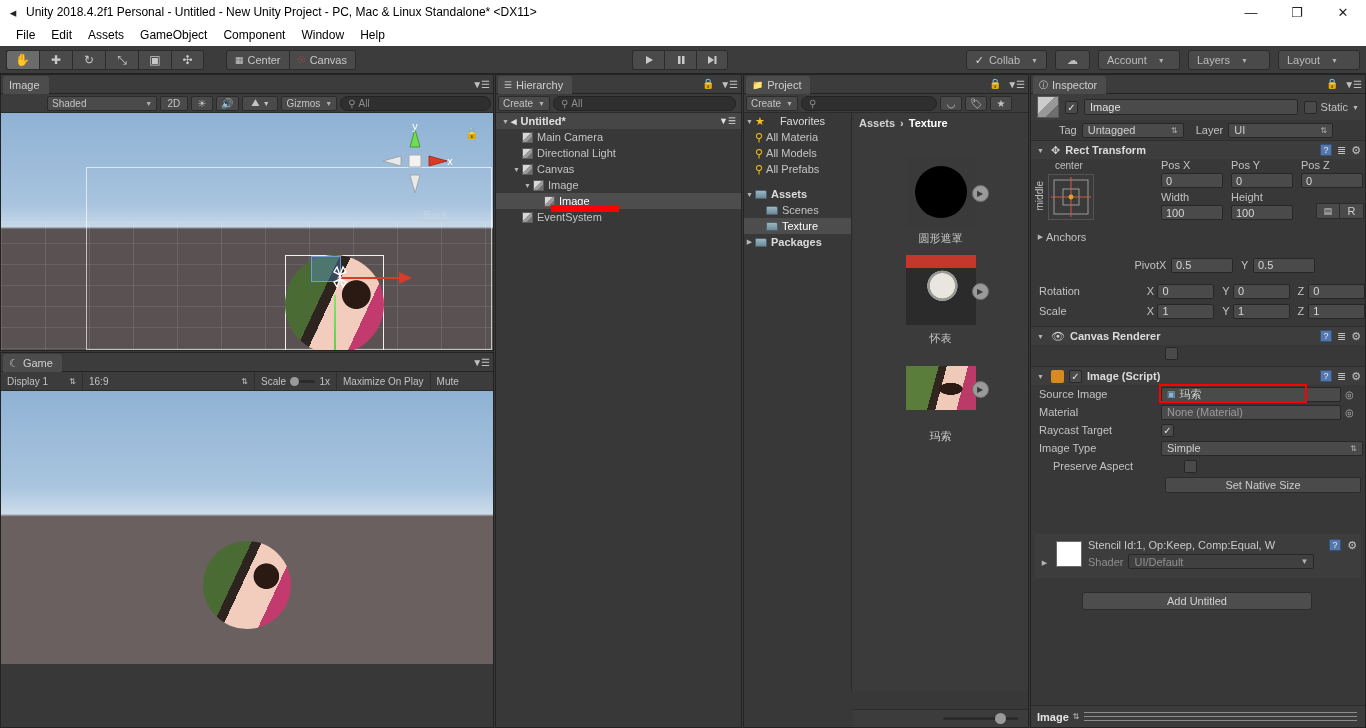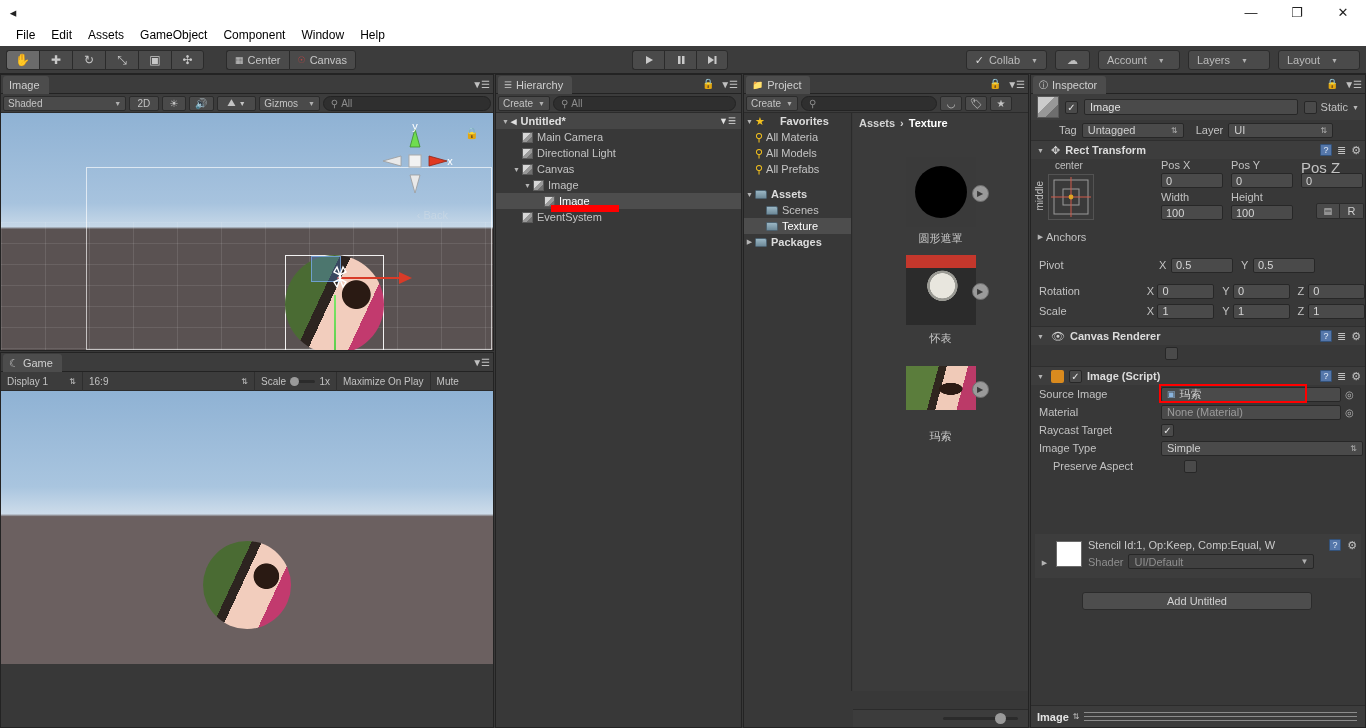--- a/index.html
+++ b/index.html
@@ -277,20 +277,21 @@
     height:15px; background:#ffffff; border:1px solid #272727;
   }
 </style>
 </head>
 <body>
 
 <div class="app">
 
   <div class="titlebar">
     <div class="ticon">◂</div>
+    <div class="ttext">Unity 2018.4.2f1 Personal - Untitled - New Unity Project - PC, Mac &amp; Linux Standalone* &lt;DX11&gt;</div>
     <div class="winbtns">
       <div class="winbtn">—</div>
       <div class="winbtn">❐</div>
       <div class="winbtn close">✕</div>
     </div>
   </div>
 
   <div class="menubar">
     <div class="menuitem">File</div>
     <div class="menuitem">Edit</div>
@@ -364,21 +365,21 @@
   </div>
 
   <div class="panel" id="scene-panel">
     <div class="tabrow">
       <div class="tab">
         <span>Image</span>
       </div>
       <div class="tabmenu">▼☰</div>
     </div>
     <div class="subbar">
-      <div class="minidrop" style="width:126px;">
+      <div class="minidrop" style="width:126px;margin-left:44px;">
         <span>Shaded</span>
         <span class="ar">▼</span>
       </div>
       <div class="minidrop" style="width:30px; justify-content:center;">
         <span>2D</span>
       </div>
       <div class="minidrop" style="width:25px; justify-content:center;">
         <span>☀</span>
       </div>
       <div class="minidrop" style="width:25px; justify-content:center;">
@@ -575,21 +576,21 @@
       </div>
       <div class="minidrop" style="width:22px; justify-content:center;">
         <span>★</span>
       </div>
     </div>
 
     <div class="proj-left">
       <div class="prow">
         <span class="tri">▼</span>
         <span class="star">★</span>
-        <span style="font-weight:bold; color:#dcdcdc;padding-left:12px;">Favorites</span>
+        <span style="font-weight:normal; color:#dcdcdc;padding-left:12px;">Favorites</span>
       </div>
       <div class="prow">
         <span class="tri"></span>
         <span class="magnifier">⚲</span>
         <span>All Materia</span>
       </div>
       <div class="prow">
         <span class="tri"></span>
         <span class="magnifier">⚲</span>
         <span>All Models</span>
@@ -730,21 +731,21 @@
             <rect x="5" y="5" width="34" height="34" fill="none" stroke="#9a9a9a" stroke-width="1"></rect>
             <rect x="14" y="14" width="16" height="16" fill="none" stroke="#9a9a9a" stroke-width="1"></rect>
             <line x1="22" y1="2" x2="22" y2="42" stroke="#d05b4a" stroke-width="1"></line>
             <line x1="2" y1="22" x2="42" y2="22" stroke="#d05b4a" stroke-width="1"></line>
             <circle cx="22" cy="22" r="2.4" fill="#e0a322"></circle>
           </svg>
         </div>
 
         <div style="position:absolute; left:130px; top:0px; font-size:11px; color:#c2c2c2;">Pos X</div>
         <div style="position:absolute; left:200px; top:0px; font-size:11px; color:#c2c2c2;">Pos Y</div>
-        <div style="position:absolute; left:270px; top:0px; font-size:15px; color:#c2c2c2;">Pos Z</div>
+        <div style="position:absolute; left:270px; top:0px; font-size:11px; color:#c2c2c2;">Pos Z</div>
         <div class="numfield" style="position:absolute; left:130px; top:14px; width:62px;">
           <span>0</span>
         </div>
         <div class="numfield" style="position:absolute; left:200px; top:14px; width:62px;">
           <span>0</span>
         </div>
         <div class="numfield" style="position:absolute; left:270px; top:14px; width:62px;">
           <span>0</span>
         </div>
 
@@ -765,21 +766,21 @@
           </div>
         </div>
 
         <div style="position:absolute; left:4px; top:72px; display:flex; align-items:center;">
           <span class="tri">▶</span>
           <span class="rowlabel">Anchors</span>
         </div>
       </div>
 
       <div class="row" style="position:relative;">
-        <span class="rowlabel" style="width:120px;">Pivot</span>
+        <span class="rowlabel" style="width:120px;text-align:right;">Pivot</span>
         <span class="lbl" style="width:12px;">X</span>
         <div class="numfield" style="width:62px;">
           <span>0.5</span>
         </div>
         <span class="lbl" style="width:12px; margin-left:8px;">Y</span>
         <div class="numfield" style="width:62px;">
           <span>0.5</span>
         </div>
       </div>
 
@@ -873,20 +874,25 @@
           <span class="spin">⇅</span>
         </div>
       </div>
 
 
       <div class="row" style="height:18px; padding-left:22px;gap:23px;">
         <span class="rowlabel" style="width:108px;">Preserve Aspect</span>
         <div class="chk"></div>
       </div>
 
+      <div class="row" style="height:20px; padding-left:134px;">
+        <div class="btn-wide" style="width:196px;">
+          <span>Set Native Size</span>
+        </div>
+      </div>
 
       <div class="mat-block" style="top:440px;">
         <div style="display:flex; align-items:center; gap:6px; padding:5px 4px 0 4px;">
           <span class="tri" style="align-self:flex-end; margin-bottom:2px;">▶</span>
           <div class="matswatch"></div>
           <div style="flex:1;">
             <div style="color:#c9c9c9; font-size:11px;">Stencil Id:1, Op:Keep, Comp:Equal, W</div>
             <div style="display:flex; align-items:center; gap:5px; margin-top:3px;">
               <span style="color:#8f8f8f; font-size:11px;">Shader</span>
               <div class="dropfield" style="width:186px; color:#8f8f8f; background:#404040;">

